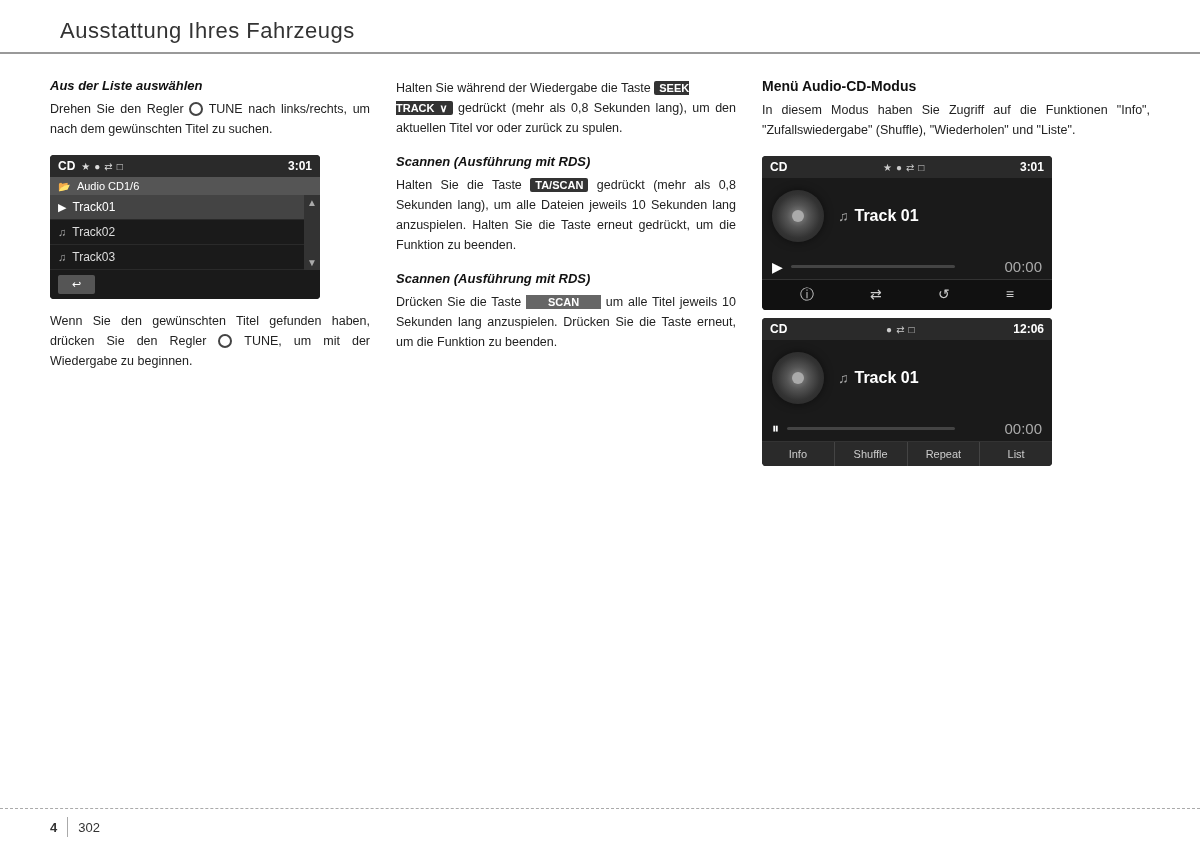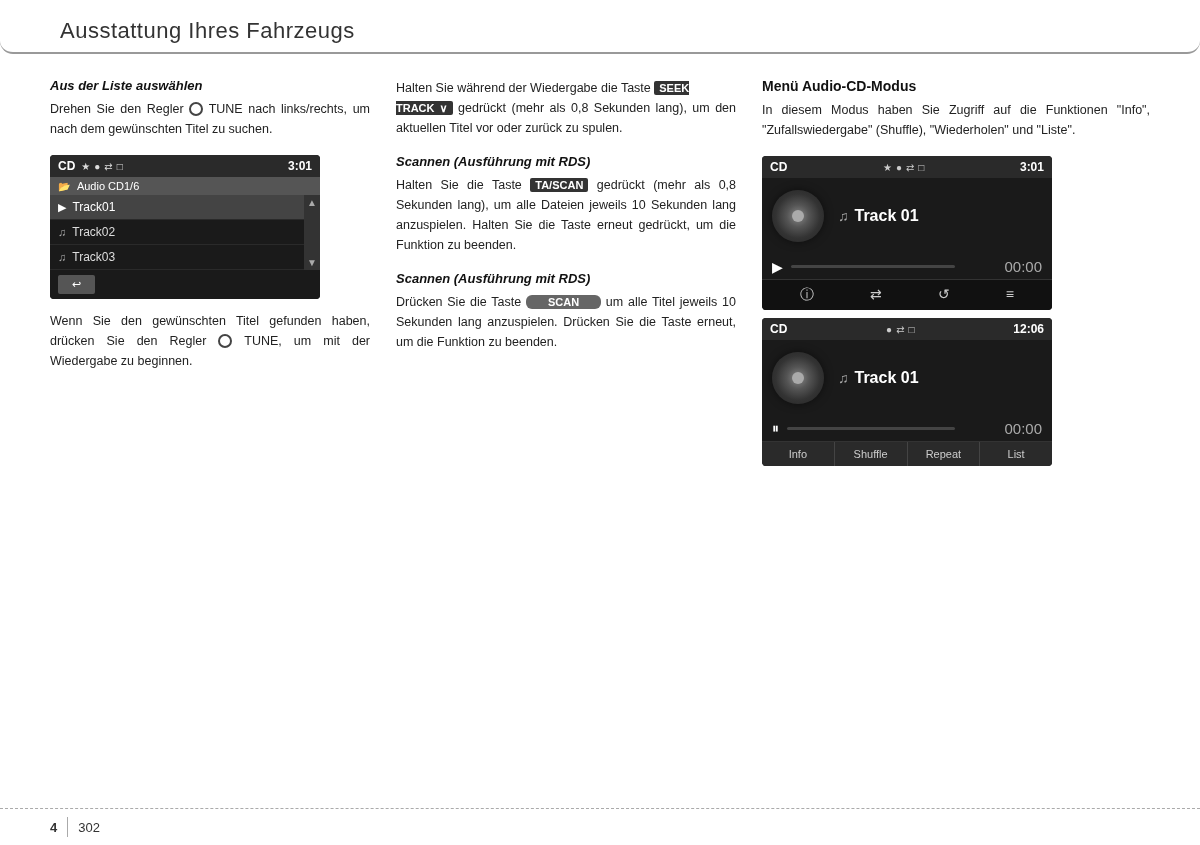--- a/index.html
+++ b/index.html
@@ -11,21 +11,20 @@
       width: 1200px;
       min-height: 845px;
       position: relative;
     }
 
     
     .page-header {
       padding: 18px 60px 8px 60px;
       border-bottom: 2px solid #999;
       margin-bottom: 24px;
-      border-radius: 13px;
     }
     .page-header h1 {
       font-size: 22px;
       font-weight: normal;
       color: #333;
       letter-spacing: 0.5px;
     }
 
     
     .content-area {
@@ -331,21 +330,21 @@
       padding: 1px 5px;
       font-size: 11px;
       border-radius: 2px;
       font-weight: bold;
     }
     .badge-scan {
       background: #666;
       color: #fff;
       padding: 1px 22px;
       font-size: 11px;
-      border-radius: 6px;
+      border-radius: 0;
       font-weight: bold;
     }
 
     
     .tune-icon {
       display: inline-block;
       width: 14px;
       height: 14px;
       border: 2px solid #444;
       border-radius: 50%;

